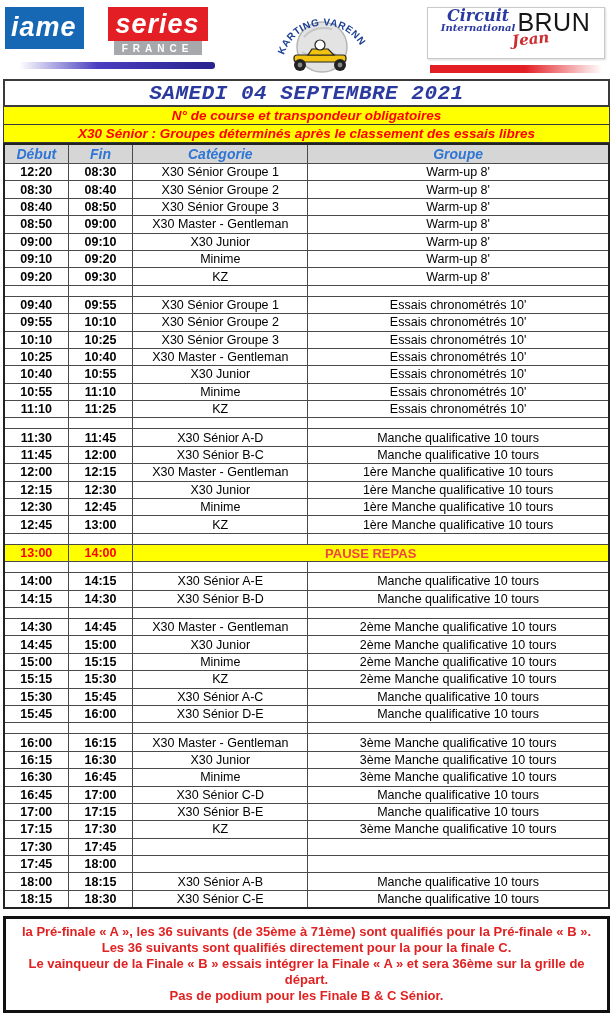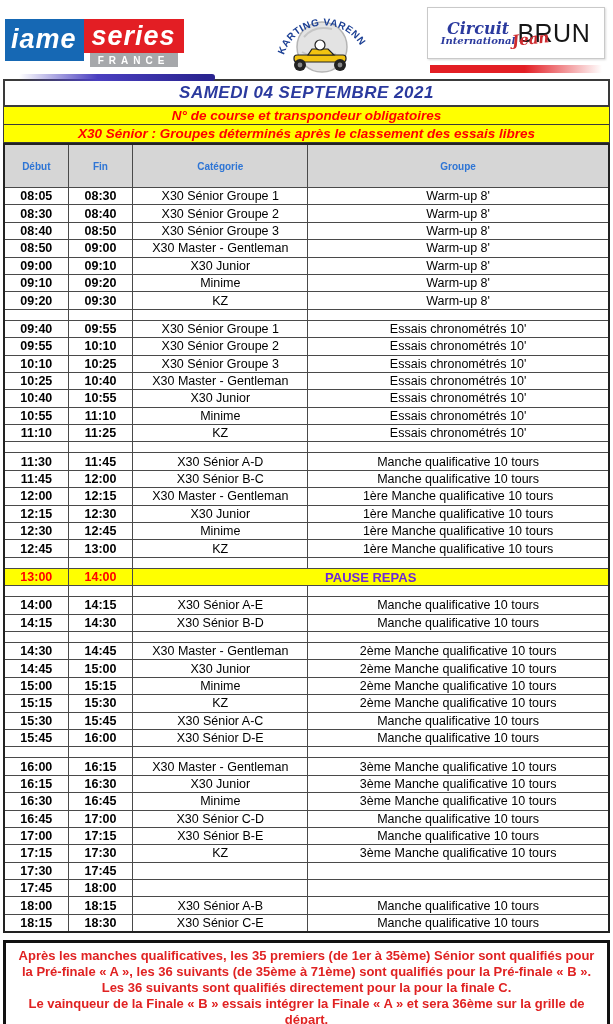--- a/index.html
+++ b/index.html
@@ -1,52 +1,52 @@
 <!DOCTYPE html>
 <html><head>
 <meta charset="utf-8">
 <style>
   html,body{margin:0;padding:0;background:#ffffff;}
   body{width:613px;font-family:"Liberation Sans",sans-serif;-webkit-font-smoothing:antialiased;}
   .page{width:607px;margin:0 auto;padding-top:3px;}
 
   
   .logo-row{display:flex;justify-content:space-between;align-items:flex-start;height:76px;padding:4px 2px 0 2px;box-sizing:border-box;}
-  .iame-logo{width:215px;margin-top:12px;}
+  .iame-logo{width:215px;}
   .iame-top{display:flex;align-items:flex-start;}
   .iame-box{background:#1668B4;color:#fff;font-weight:bold;font-style:italic;font-size:27px;line-height:1;padding:7px 7px 8px 6px;letter-spacing:1px;}
-  .series-col{display:flex;flex-direction:column;}
+  .series-col{display:flex;flex-direction:column;padding-left:24px;}
   .series-box{background:#E31E24;color:#fff;font-weight:bold;font-style:italic;font-size:27px;line-height:1;padding:4px 8px 3px 8px;letter-spacing:1px;}
   .france-box{background:#A6A8AB;color:#fff;font-weight:bold;font-size:10px;letter-spacing:5px;text-align:center;padding:2px 0 1px 0;margin:0 6px;}
   .blue-bar{height:7px;width:196px;margin:7px 0 0 14px;border-radius:3px;background:linear-gradient(to right,rgba(59,48,179,0),#4A3FC0 40%,#2A2490 95%);}
   .karting-logo{width:100px;height:70px;}
   .circuit-logo{width:185px;display:flex;flex-direction:column;align-items:center;}
-  .circuit-box{width:178px;height:52px;background:#fff;border:1px solid #c9c9c9;box-shadow:1px 1px 2px rgba(0,0,0,.15);display:flex;align-items:center;justify-content:center;position:relative;box-sizing:border-box;}
+  .circuit-box{width:178px;height:52px;background:#fff;border:1px solid #c9c9c9;box-shadow:1px 1px 2px rgba(0,0,0,.15);display:flex;align-items:flex-start;justify-content:center;position:relative;box-sizing:border-box;}
   .circuit-script{font-family:"DejaVu Serif",serif;font-style:italic;font-weight:bold;color:#2B3A9E;text-align:center;line-height:.95;margin-right:2px;}
   .circuit-line1{font-size:16px;}
   .circuit-line2{font-size:10px;display:block;}
   .brun{font-weight:400;font-size:25px;color:#161616;letter-spacing:0.5px;font-family:"Liberation Sans",sans-serif;}
   .jean{position:absolute;left:84px;top:22px;color:#CE2B2F;font-style:italic;font-weight:bold;font-size:15px;transform:rotate(-6deg);font-family:"DejaVu Serif",serif;}
   .red-bar{height:8px;width:172px;margin-top:6px;background:linear-gradient(to right,#E31E24 55%,rgba(227,30,36,0));}
 
   
   .title-box{border:2px solid #3a3a3a;background:#fff;height:24px;display:flex;align-items:center;justify-content:center;
-    font-size:17px;font-weight:bold;font-style:italic;color:#2B3A9E;letter-spacing:.5px;}
+    font-size:21px;font-weight:bold;font-style:italic;color:#2B3A9E;letter-spacing:.5px;font-family:Liberation Mono, monospace;}
   .banner{background:#FFFF00;border:1.5px solid #3a3a3a;border-top:none;height:17px;display:flex;align-items:center;justify-content:center;
     font-size:13.5px;font-weight:bold;font-style:italic;color:#FF0000;}
 
   
   table.schedule{width:100%;border-collapse:collapse;border:2px solid #222;table-layout:fixed;}
-  .schedule th{background:#D6D6D6;color:#2E75D5;font-weight:bold;font-size:10px;height:18px;border:1.5px solid #4a4a4a;padding:12px;}
+  .schedule th{background:#D6D6D6;color:#2E75D5;font-style:italic;font-weight:bold;font-size:14px;height:18px;border:1.5px solid #4a4a4a;padding:0;}
   .schedule td{border:1.5px solid #4a4a4a;height:16.4px;padding:0;text-align:center;font-size:12.5px;color:#000;white-space:nowrap;overflow:hidden;}
   .schedule td.time{font-weight:bold;}
   .schedule tr.spacer td{height:10px;}
   .schedule tr.pause td{background:#FFFF00;}
   .schedule tr.pause td.time{color:#FF0000;}
-  .schedule tr.pause td.pause-label{color:#6d28d9;font-weight:bold;font-size:13px;text-align:center;}
+  .schedule tr.pause td.pause-label{color:#ef4444;font-weight:bold;font-size:13px;text-align:center;}
   col.c-debut{width:10.6%;}col.c-fin{width:10.7%;}col.c-cat{width:28.9%;}col.c-ses{width:49.8%;}
 
   
   .footer-box{margin-top:7px;border:3px solid #111;background:#fff;padding:5px 2px 6px 2px;text-align:center;}
   .footer-line{color:#E02222;font-weight:bold;font-size:13px;line-height:1.22;}
 </style>
 </head>
 <body>
 
 <div class="page">
@@ -110,21 +110,21 @@
     <thead>
       <tr>
         <th>Début</th>
         <th>Fin</th>
         <th>Catégorie</th>
         <th>Groupe</th>
       </tr>
     </thead>
     <tbody id="schedule-body">
         <tr>
-          <td class="time">08:05</td>
+          <td class="time">12:20</td>
           <td class="time">08:30</td>
           <td>X30 Sénior Groupe 1</td>
           <td>Warm-up 8'</td>
         </tr>
         <tr>
           <td class="time">08:30</td>
           <td class="time">08:40</td>
           <td>X30 Sénior Groupe 2</td>
           <td>Warm-up 8'</td>
         </tr>
@@ -382,20 +382,19 @@
         <tr>
           <td class="time">18:15</td>
           <td class="time">18:30</td>
           <td>X30 Sénior C-E</td>
           <td>Manche qualificative 10 tours</td>
         </tr>
       </tbody>
   </table>
 
   <div class="footer-box">
-    <div class="footer-line">Après les manches qualificatives, les 35 premiers (de 1er à 35ème) Sénior sont qualifiés pour</div>
     <div class="footer-line">la Pré-finale « A », les 36 suivants (de 35ème à 71ème) sont qualifiés pour la Pré-finale « B ».</div>
     <div class="footer-line">Les 36 suivants sont qualifiés directement pour la pour la finale C.</div>
     <div class="footer-line">Le vainqueur de la Finale « B » essais intégrer la Finale « A » et sera 36ème sur la grille de départ.</div>
     <div class="footer-line">Pas de podium pour les Finale B &amp; C Sénior.</div>
   </div>
 
 </div>
 
 </body></html>

